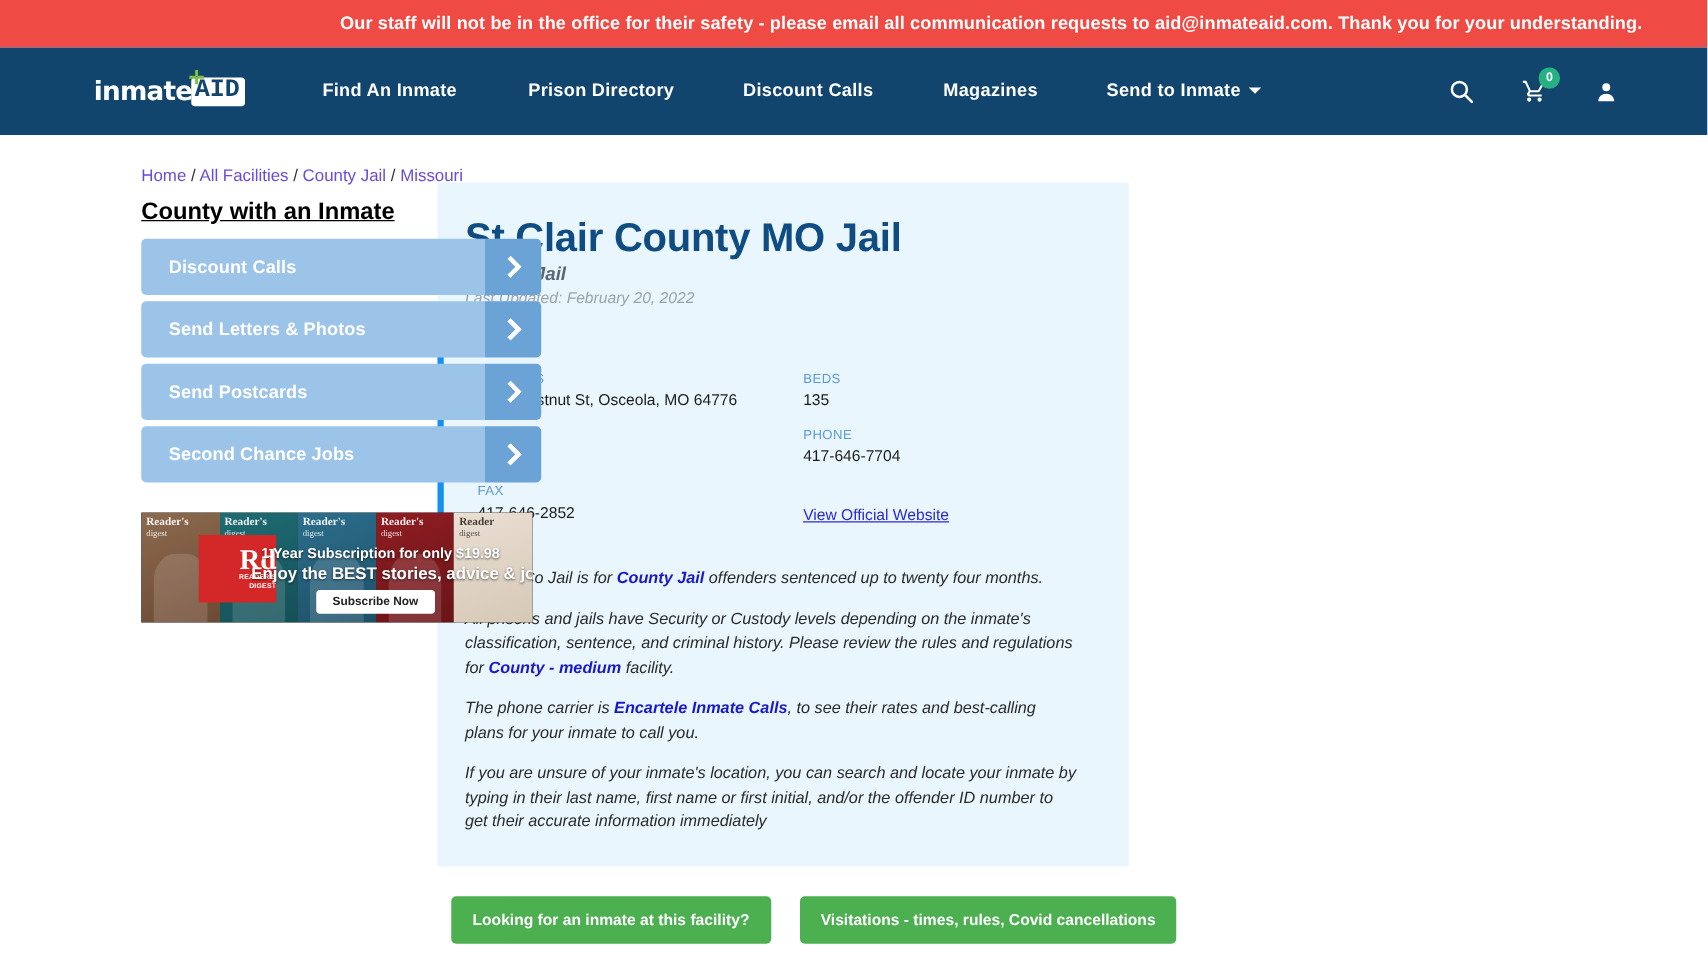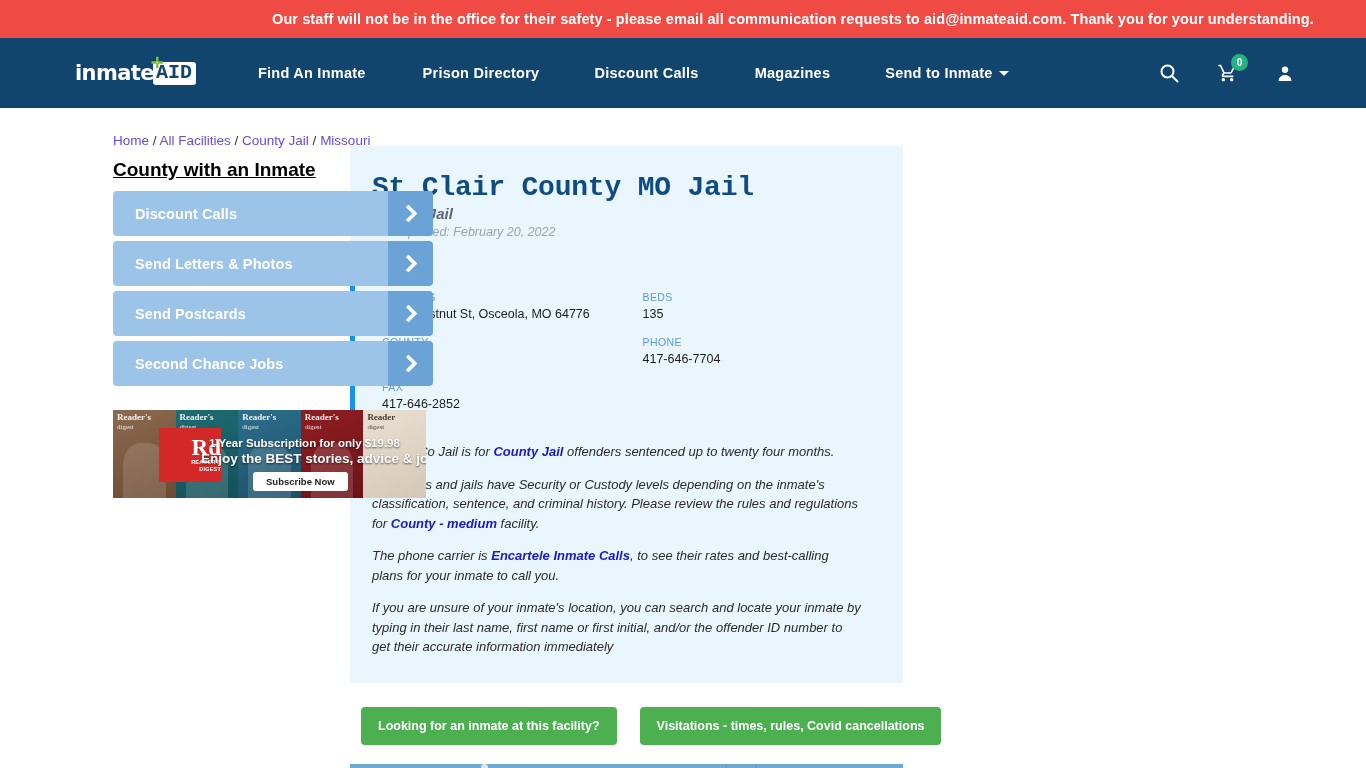--- a/index.html
+++ b/index.html
@@ -272,25 +272,24 @@
     margin-left: 10px;
     margin-top: 38px;
   }
   .facility-card {
     background: #e9f6fd;
     padding: 26px 0 0 0;
     width: 553px;
   }
   .fac-title {
     color: #0f4c81;
-    font-size: 28px;
+    font-size: 32px;
     font-weight: bold;
     margin: 0 0 2px 22px;
     letter-spacing: -0.2px;
-    font-family: Liberation Mono, monospace;
   }
   .fac-sub {
     color: #5a6673;
     font-size: 15px;
     font-weight: bold;
     font-style: italic;
     margin: 0 0 3px 22px;
   }
   .fac-updated {
     color: #9aa4ad;
@@ -530,20 +529,24 @@
           </div>
           <div class="info-col">
             <div class="info-field">
               <div class="info-label">BEDS</div>
               <div class="info-value">135</div>
             </div>
             <div class="info-field">
               <div class="info-label">PHONE</div>
               <div class="info-value">417-646-7704</div>
             </div>
+            <div class="info-field">
+              <div class="info-label">&nbsp;</div>
+              <a class="ext-link" href="#">View Official Website</a>
+            </div>
           </div>
         </div>
       </div>
 
       <div class="desc">
         <p><span>St Clair Co Jail is for </span><a href="#">County Jail</a><span> offenders sentenced up to twenty four months.</span></p>
         <p><span>All prisons and jails have Security or Custody levels depending on the inmate's classification, sentence, and criminal history. Please review the rules and regulations for </span><a href="#">County - medium</a><span> facility.</span></p>
         <p><span>The phone carrier is </span><a href="#">Encartele Inmate Calls</a><span>, to see their rates and best-calling plans for your inmate to call you.</span></p>
         <p>If you are unsure of your inmate's location, you can search and locate your inmate by typing in their last name, first name or first initial, and/or the offender ID number to get their accurate information immediately</p>
       </div>

